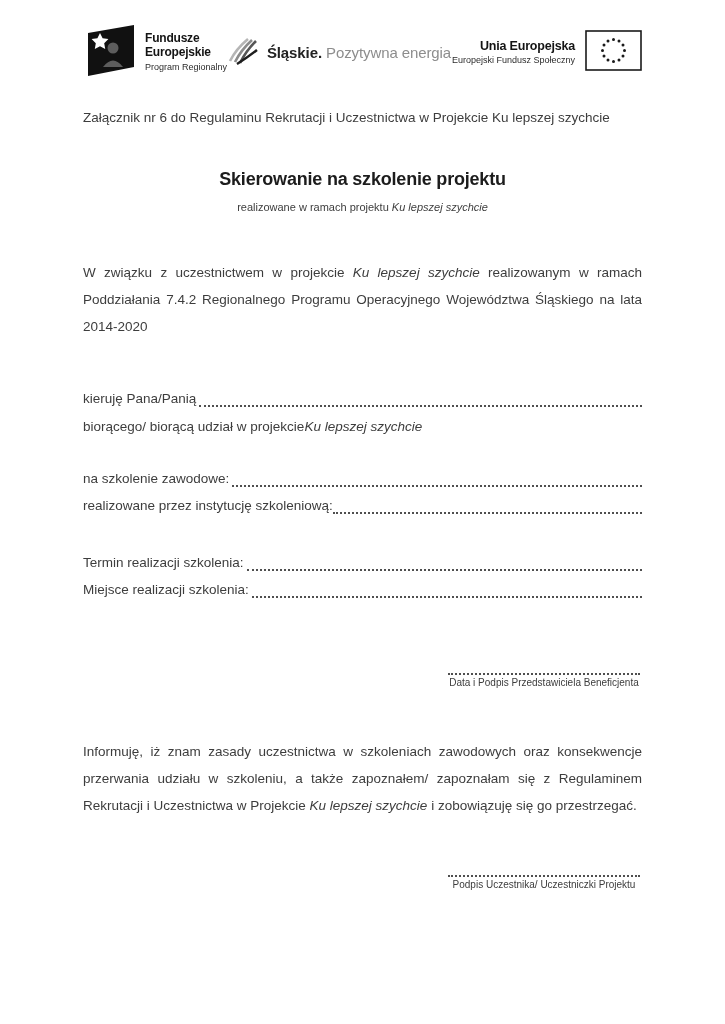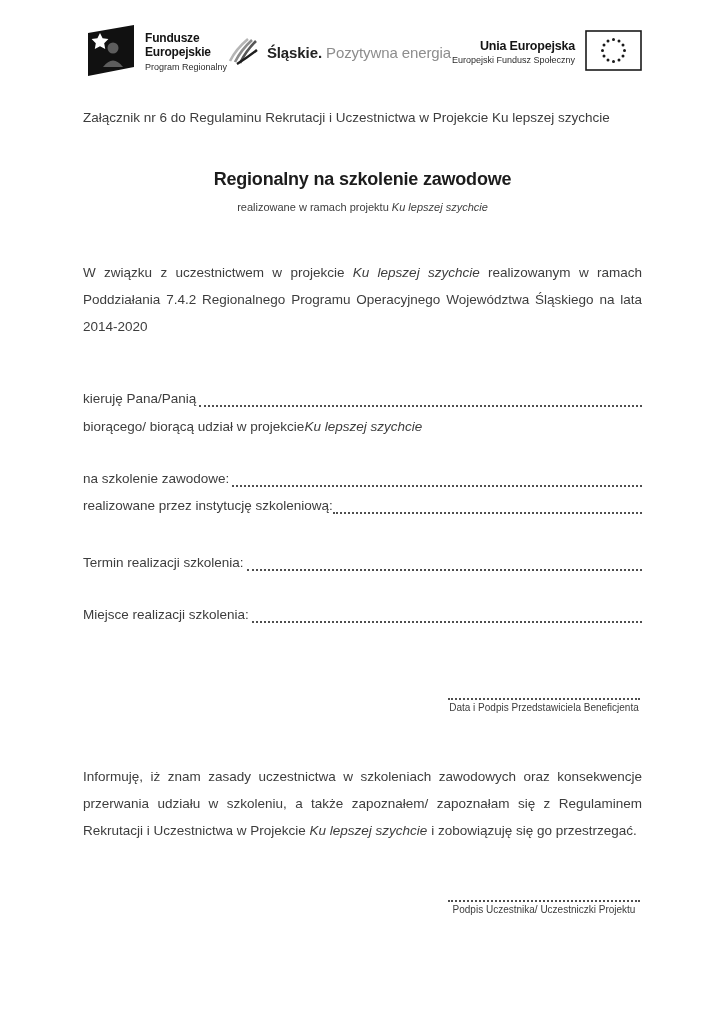--- a/index.html
+++ b/index.html
@@ -40,21 +40,21 @@
   .intro { margin-top: 46px; font-size: 13.5px; line-height: 27px; text-align: justify; }
 
   .field { display: flex; align-items: flex-start; font-size: 13.5px; line-height: 27px; white-space: nowrap; }
   .dotline { flex: 1 1 auto; height: 22px; border-bottom: 2px dotted #4f4f4f; margin-left: 3px; min-width: 20px; }
   .f-kieruje    { margin-top: 45px; }
   .f-bioracego  { margin-top: 1px; }
   .f-szkolenie  { margin-top: 25px; }
   .f-instytucja { }
   .f-instytucja .dotline { margin-left: 0; }
   .f-termin     { margin-top: 30px; }
-  .f-miejsce    { margin-top: 25px; }
+  .f-miejsce    { }
 
   .sig-block { margin-left: auto; width: 196px; text-align: center; }
   .sig-1 { margin-top: 64px; }
   .sig-2 { margin-top: 50px; }
   .sig-dots { border-bottom: 2px dotted #4f4f4f; height: 8px; margin: 0 2px; }
   .sig-caption { font-size: 10px; margin-top: 2px; color: #3d3d3d; white-space: nowrap; }
 
   .declaration { margin-top: 50px; font-size: 13.5px; line-height: 27px; text-align: justify; }
 </style>
 </head>
@@ -114,21 +114,21 @@
             <circle cx="19" cy="15" r="1.5"></circle>
             <circle cx="23" cy="11" r="1.5"></circle>
           </g>
         </svg>
       </span>
     </div>
   </div>
 
   <div class="attachment">Załącznik nr 6 do Regulaminu Rekrutacji i Uczestnictwa w Projekcie Ku lepszej szychcie</div>
 
-  <div class="title">Regionalny na szkolenie zawodowe</div>
+  <div class="title">Skierowanie na szkolenie projektu</div>
   <div class="subtitle"><span>realizowane w ramach projektu </span><span class="ital">Ku lepszej szychcie</span></div>
 
   <p class="intro"><span>W związku z uczestnictwem w projekcie </span><span class="ital">Ku lepszej szychcie</span><span> realizowanym w ramach Poddziałania 7.4.2 Regionalnego Programu Operacyjnego Województwa Śląskiego na lata 2014-2020</span></p>
 
   <div class="field f-kieruje">
     <span>kieruję Pana/Panią</span>
     <span class="dotline"></span>
   </div>
 
   <div class="field f-bioracego">

